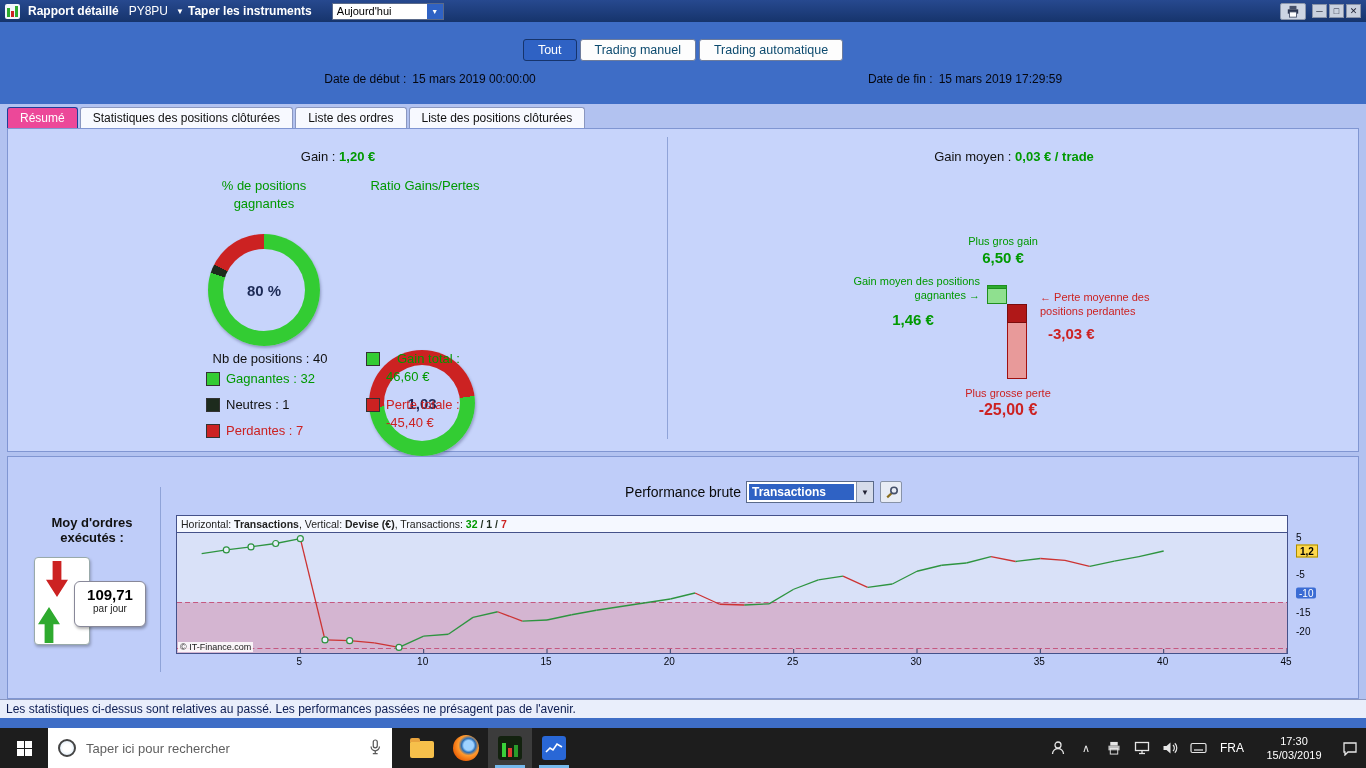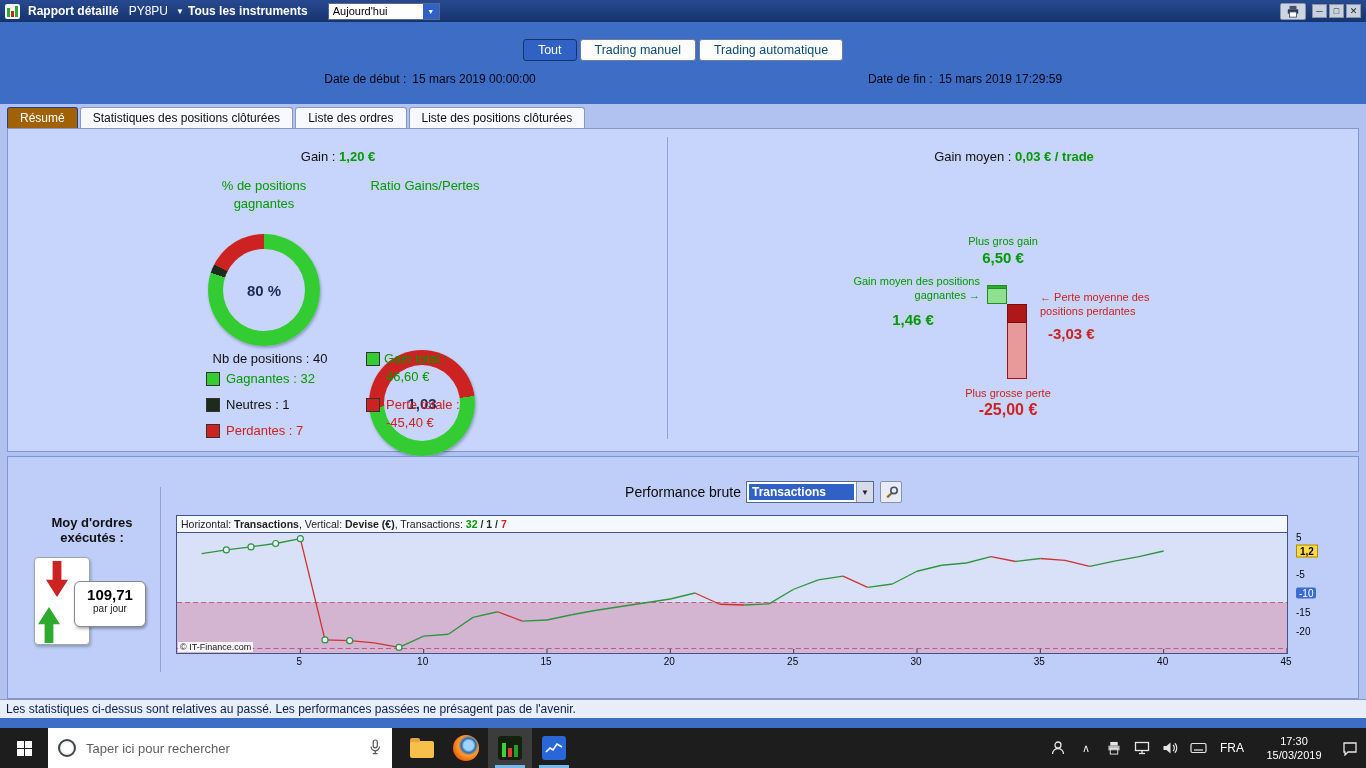--- a/index.html
+++ b/index.html
@@ -31,21 +31,21 @@
   .header{position:absolute;left:0;top:22px;width:100%;height:82px;background:var(--header,#3e6dc6)}
   .mode-tabs{position:absolute;left:0;top:17px;width:100%;display:flex;justify-content:center;gap:3px}
   .mtab{padding:3px 14px;font-size:12.5px;background:#fdfdfd;border:1px solid #6d7c9c;border-radius:3px;color:#0c4a6e;cursor:default}
   .mtab.active{background:var(--selection,#2f62c4);color:#fff;border-color:#16346c}
   .dates{position:absolute;left:0;top:50px;width:100%;font-size:12px;color:#05070f}
   .dgroup{position:absolute;display:flex;gap:6px;justify-content:center}
 
   
   .rtabs{position:absolute;left:7px;top:107px;display:flex;gap:2px}
   .rtab{padding:3px 12px;font-size:12px;background:#f7f9ff;border:1px solid #8a97c0;border-bottom:none;border-radius:3px 3px 0 0;color:#111;cursor:default}
-  .rtab.active{background:#a16207;color:#fff;border-color:#1c3f9a}
+  .rtab.active{background:#ec4899;color:#fff;border-color:#1c3f9a}
 
   
   .panel{position:absolute;left:7px;top:128px;width:1352px;height:324px;
          background:var(--panel-bg,#c7d4fb);border:1px solid var(--panel-border,#8096d2)}
   .green{color:var(--green,#009900)}
   .red{color:var(--red,#cc2222)}
   .big-val{font-size:15px;font-weight:bold}
   .vdiv{position:absolute;width:1px;background:#8fa3d8}
   .donut{border-radius:50%;position:relative;box-shadow:1px 2px 3px rgba(40,50,90,.35)}
   .donut .hole{position:absolute;inset:15px;border-radius:50%;background:var(--panel-bg,#c7d4fb);
@@ -124,21 +124,21 @@
   <div class="titlebar">
     <span class="app-ico">
       <i style="height:9px;background:#2eaa2e"></i>
         <i style="height:6px;background:#cc2222"></i>
         <i style="height:11px;background:#2eaa2e"></i>
     </span>
     <span class="tb-title">Rapport détaillé</span>
     <span class="tb-acct">PY8PU</span>
     <span class="tb-instr">
       <span class="dd-arrow">▼</span>
-      <span>Tous les instruments</span>
+      <span>Taper les instruments</span>
     </span>
     <span class="tb-combo">
       <span class="tb-combo-text">Aujourd'hui</span>
       <span class="tb-combo-btn">
           <span>▼</span>
         </span>
     </span>
     <span class="tb-right">
       <span class="tb-print">
         <svg width="14" height="13" viewBox="0 0 16 15">
@@ -215,21 +215,21 @@
         <span class="sq" style="background: rgb(29, 43, 29);"></span>
         <span>Neutres : 1</span>
       </div>
       <div class="legend-item">
         <span class="sq" style="background: rgb(204, 34, 34);"></span>
         <span class="red">Perdantes : 7</span>
       </div>
     </div>
 
     <div class="abs" style="left:358px;top:222px;width:140px">
-      <div style="display:flex;gap:4px;align-items:center;font-size:13px">
+      <div style="display:flex;gap:17px;align-items:center;font-size:13px">
         <span class="sq" style="background: rgb(51, 204, 51);"></span>
         <span class="green">Gain total :</span>
       </div>
       <div class="green" style="margin:3px 0 0 20px;font-size:13px">46,60 €</div>
     </div>
     <div class="abs" style="left:358px;top:268px;width:140px">
       <div style="display:flex;gap:6px;align-items:center;font-size:13px">
         <span class="sq" style="background: rgb(204, 34, 34);"></span>
         <span class="red">Perte totale :</span>
       </div>

